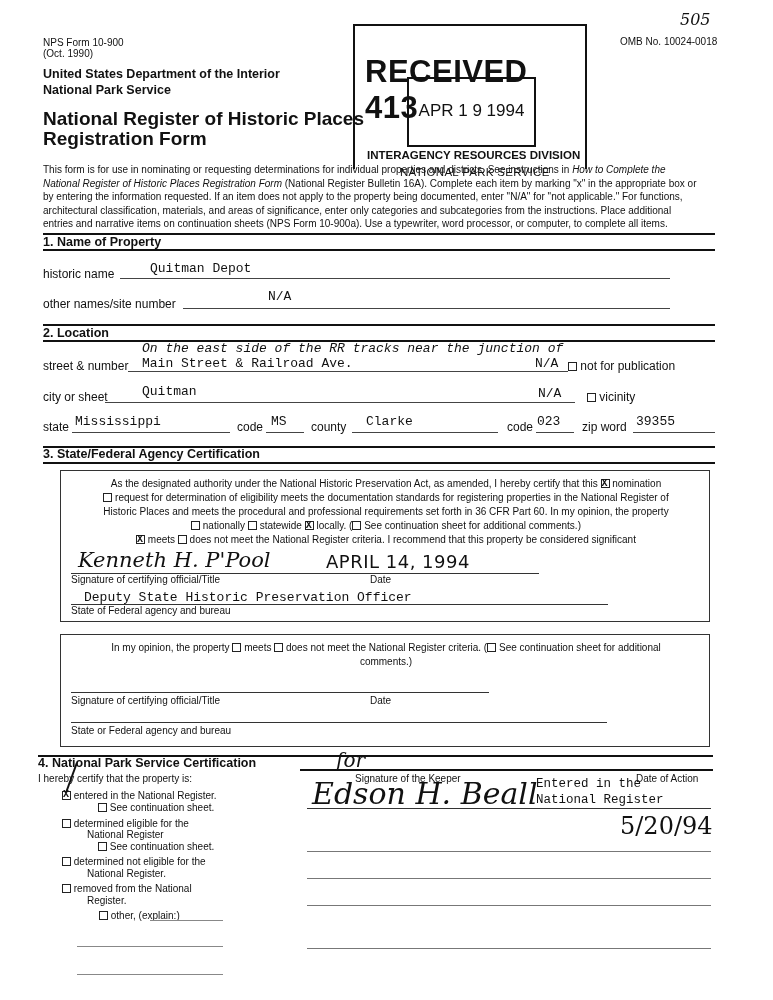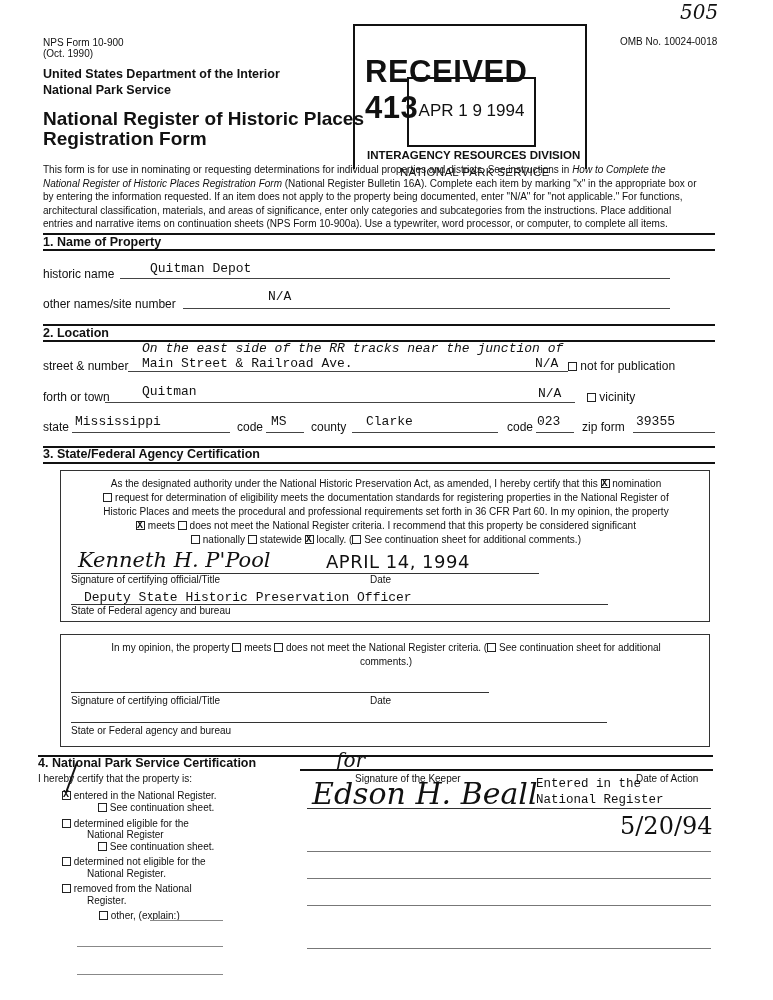--- a/index.html
+++ b/index.html
@@ -23,21 +23,21 @@
   .box { position:absolute; border:1px solid #333; }
   .para { font-size:10px; line-height:13.5px; }
   .cert-line { font-size:10px; line-height:14px;text-align:center; }
 </style>
 </head>
 <body>
 
 <div class="abs small" style="left:43px;top:37px;">NPS Form 10-900</div>
 <div class="abs small" style="left:43px;top:48px;">(Oct. 1990)</div>
 <div class="abs small" style="left:620px;top:36px;">OMB No. 10024-0018</div>
-<div class="abs hand" style="left:680px;top:0;font-size:20px;">505</div>
+<div class="abs hand" style="left:680px;top:10px;font-size:16px;">505</div>
 
 <div class="abs" style="left:43px;top:67px;font-weight:bold;font-size:12.5px;">United States Department of the Interior</div>
 <div class="abs" style="left:43px;top:83px;font-weight:bold;font-size:12.5px;">National Park Service</div>
 <div class="abs" style="left:43px;top:109px;font-weight:bold;font-size:19px;line-height:20px;">
   <div>National Register of Historic Places</div>
   <div>Registration Form</div>
 </div>
 
 <div class="stamp">
   <div class="stamp-title">RECEIVED 413</div>
@@ -72,53 +72,53 @@
 <div class="sechead" style="left:43px;top:326px;">2. Location</div>
 <div class="rule" style="left:43px;top:340px;width:672px;"></div>
 
 <div class="abs typed" style="left:142px;top:341px;font-style:italic;">On the east side of the RR tracks near the junction of</div>
 <div class="abs lbl" style="left:43px;top:359px;">street &amp; number</div>
 <div class="uline" style="left:128px;top:371px;width:440px;"></div>
 <div class="abs typed" style="left:142px;top:356px;">Main Street &amp; Railroad Ave.</div>
 <div class="abs typed" style="left:535px;top:356px;">N/A</div>
 <div class="abs lbl" style="left:568px;top:359px;"><span class="cb"></span> <span>not for publication</span></div>
 
-<div class="abs lbl" style="left:43px;top:390px;">forth or town</div>
+<div class="abs lbl" style="left:43px;top:390px;">city or sheet</div>
 <div class="uline" style="left:105px;top:402px;width:470px;"></div>
 <div class="abs typed" style="left:142px;top:384px;">Quitman</div>
 <div class="abs typed" style="left:538px;top:386px;">N/A</div>
 <div class="abs lbl" style="left:587px;top:390px;"><span class="cb"></span> <span>vicinity</span></div>
 
 <div class="abs lbl" style="left:43px;top:420px;">state</div>
 <div class="uline" style="left:72px;top:432px;width:158px;"></div>
 <div class="abs typed" style="left:75px;top:414px;">Mississippi</div>
 <div class="abs lbl" style="left:237px;top:420px;">code</div>
 <div class="uline" style="left:266px;top:432px;width:38px;"></div>
 <div class="abs typed" style="left:271px;top:414px;">MS</div>
 <div class="abs lbl" style="left:311px;top:420px;">county</div>
 <div class="uline" style="left:352px;top:432px;width:146px;"></div>
 <div class="abs typed" style="left:366px;top:414px;">Clarke</div>
 <div class="abs lbl" style="left:507px;top:420px;">code</div>
 <div class="uline" style="left:536px;top:432px;width:38px;"></div>
 <div class="abs typed" style="left:537px;top:414px;">023</div>
-<div class="abs lbl" style="left:582px;top:420px;">zip form</div>
+<div class="abs lbl" style="left:582px;top:420px;">zip word</div>
 <div class="uline" style="left:633px;top:432px;width:82px;"></div>
 <div class="abs typed" style="left:636px;top:414px;">39355</div>
 
 <div class="rule" style="left:43px;top:446px;width:672px;"></div>
 <div class="sechead" style="left:43px;top:447px;">3. State/Federal Agency Certification</div>
 <div class="rule" style="left:43px;top:462px;width:672px;"></div>
 
 <div class="box" style="left:60px;top:470px;width:648px;height:150px;"></div>
 <div class="abs cert-line" style="left:71px;top:477px;width:630px;">
   <div><span>As the designated authority under the National Historic Preservation Act, as amended, I hereby certify that this</span> <span class="cb x"></span> <span>nomination</span></div>
   <div><span class="cb"></span> <span>request for determination of eligibility meets the documentation standards for registering properties in the National Register of</span></div>
   <div>Historic Places and meets the procedural and professional requirements set forth in 36 CFR Part 60. In my opinion, the property</div>
+  <div><span class="cb"></span> <span>nationally</span> <span class="cb"></span> <span>statewide</span> <span class="cb x"></span> <span>locally. (</span><span class="cb"></span> <span>See continuation sheet for additional comments.)</span></div>
   <div><span class="cb x"></span> <span>meets</span> <span class="cb"></span> <span>does not meet the National Register criteria. I recommend that this property be considered significant</span></div>
-  <div><span class="cb"></span> <span>nationally</span> <span class="cb"></span> <span>statewide</span> <span class="cb x"></span> <span>locally. (</span><span class="cb"></span> <span>See continuation sheet for additional comments.)</span></div>
 </div>
 
 <div class="abs hand" style="left:78px;top:548px;font-size:21px;">Kenneth H. P'Pool</div>
 <div class="abs hand" style="left:326px;top:551px;font-size:18px;font-style:normal;font-family:'DejaVu Sans',sans-serif;letter-spacing:0.5px;">APRIL 14, 1994</div>
 <div class="thin" style="left:71px;top:573px;width:468px;"></div>
 <div class="abs small" style="left:71px;top:574px;">Signature of certifying official/Title</div>
 <div class="abs small" style="left:370px;top:574px;">Date</div>
 <div class="abs typed" style="left:84px;top:590px;font-size:13px;">Deputy State Historic Preservation Officer</div>
 <div class="thin" style="left:71px;top:604px;width:537px;"></div>
 <div class="abs small" style="left:71px;top:605px;">State of Federal agency and bureau</div>

